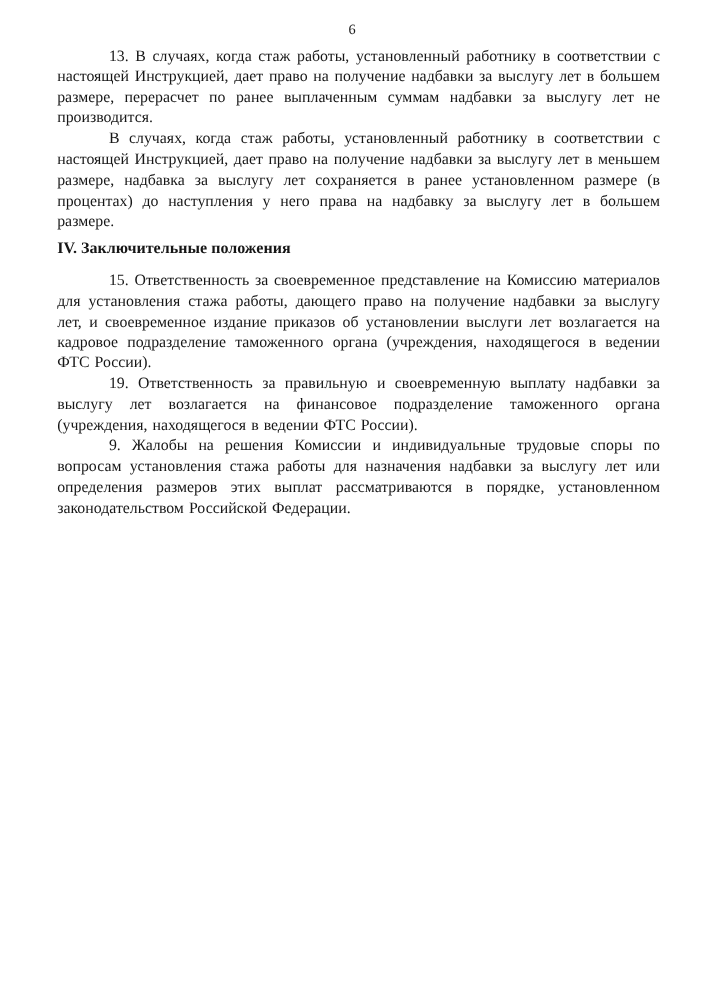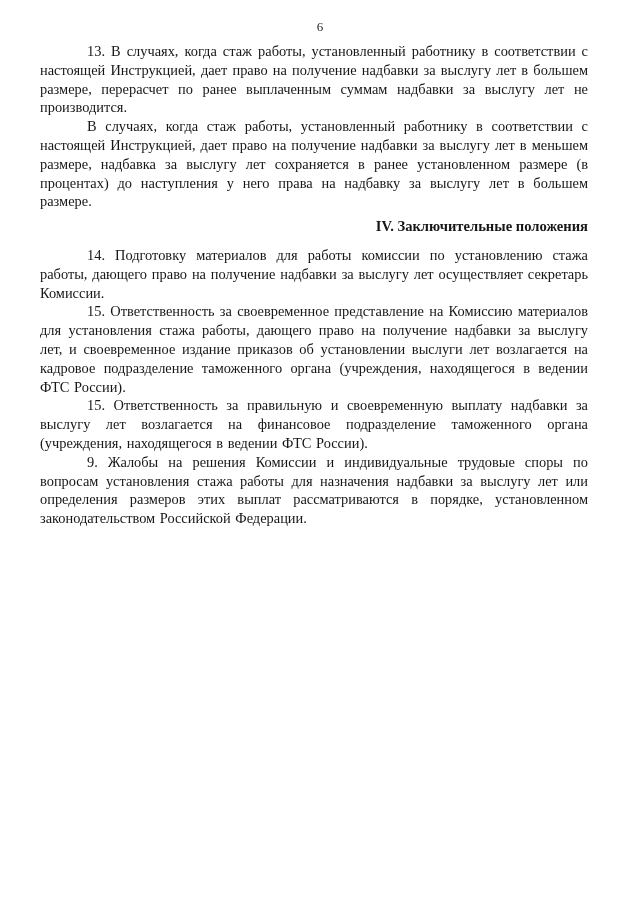--- a/index.html
+++ b/index.html
@@ -21,49 +21,48 @@
     top: 19px;
     left: 0;
     width: 100%;
     text-align: center;
     font-size: 13px;
     color: #1c1c1c;
   }
   .body-text {
     position: absolute;
     top: 42px;
-    left: 40px;
+    left: 52px;
     width: 548px;
   }
   .body-text p {
     margin: 0;
     padding: 0;
     text-align: justify;
     text-indent: 47px;
     font-size: 14.4px;
     line-height: 18.8px;
     word-spacing: 1px;
   }
   .section-heading {
     margin: 6px 0 10px 0;
     padding: 0;
-    text-align: right;
+    text-align: left;
     font-size: 14.6px;
     line-height: 18.8px;
     font-weight: bold;
   }
 </style>
 </head>
 <body>
 
 <div class="page">
   <div class="page-number">6</div>
 
   <div class="body-text">
     <p>13. В случаях, когда стаж работы, установленный работнику в соответствии с настоящей Инструкцией, дает право на получение надбавки за выслугу лет в большем размере, перерасчет по ранее выплаченным суммам надбавки за выслугу лет не производится.</p>
     <p>В случаях, когда стаж работы, установленный работнику в соответствии с настоящей Инструкцией, дает право на получение надбавки за выслугу лет в меньшем размере, надбавка за выслугу лет сохраняется в ранее установленном размере (в процентах) до наступления у него права на надбавку за выслугу лет в большем размере.</p>
     <h2 class="section-heading">IV. Заключительные положения</h2>
-    <p>14. Подготовку материалов для работы комиссии по установлению стажа работы, дающего право на получение надбавки за выслугу лет осуществляет секретарь Комиссии.</p>
     <p>15. Ответственность за своевременное представление на Комиссию материалов для установления стажа работы, дающего право на получение надбавки за выслугу лет, и своевременное издание приказов об установлении выслуги лет возлагается на кадровое подразделение таможенного органа (учреждения, находящегося в ведении ФТС России).</p>
-    <p>15. Ответственность за правильную и своевременную выплату надбавки за выслугу лет возлагается на финансовое подразделение таможенного органа (учреждения, находящегося в ведении ФТС России).</p>
+    <p>19. Ответственность за правильную и своевременную выплату надбавки за выслугу лет возлагается на финансовое подразделение таможенного органа (учреждения, находящегося в ведении ФТС России).</p>
     <p>9. Жалобы на решения Комиссии и индивидуальные трудовые споры по вопросам установления стажа работы для назначения надбавки за выслугу лет или определения размеров этих выплат рассматриваются в порядке, установленном законодательством Российской Федерации.</p>
   </div>
 </div>
 
 </body></html>

